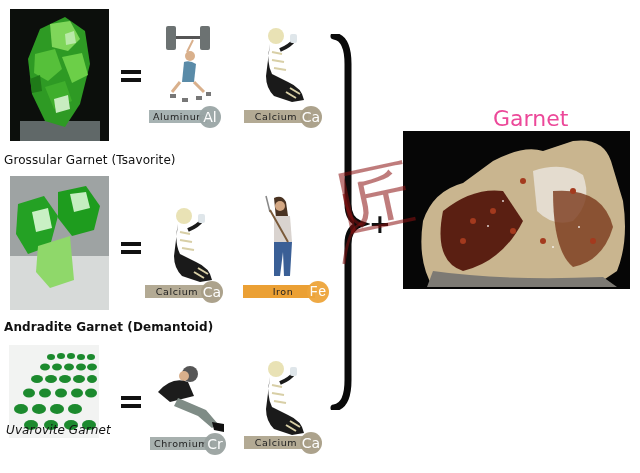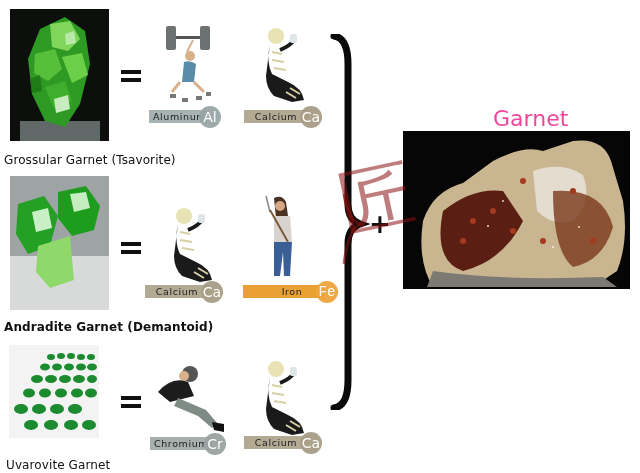--- a/index.html
+++ b/index.html
@@ -107,21 +107,21 @@
   <svg width="70" height="90" viewBox="0 0 70 90">
     <path d="M18 4 L22 20" stroke="#888" stroke-width="1.5"></path>
     <path d="M26 6 Q34 2 38 10 L40 24 L28 26 Z" fill="#4a3322"></path>
     <circle cx="32" cy="14" r="5" fill="#d4a884"></circle>
     <path d="M26 24 L42 24 L44 50 L26 50 Z" fill="#d9d3cf"></path>
     <path d="M26 50 L44 50 L42 84 L36 84 L35 60 L32 84 L26 84 Z" fill="#3a5f96"></path>
     <path d="M22 18 L40 50" stroke="#7a5a3a" stroke-width="2"></path>
   </svg>
 </div>
 <div class="pill" style="left:243px;top:284px;">
-  <div class="bar" style="background:#eba034;width:64px;justify-content:center;padding-left:17px;">Iron</div>
+  <div class="bar" style="background:#eba034;width:64px;justify-content:center;padding-left:8px;">Iron</div>
   <div class="sym" style="background:#eea53a;font-family:Liberation Mono, monospace;">Fe</div>
 </div>
 
 <div class="photo" style="left:9px;top:345px;width:90px;height:93px;background:#f2f3f2;">
   <svg width="90" height="93" viewBox="0 0 90 93" id="gems-svg">
     <g fill="#1c8a2e">
       <ellipse cx="42" cy="12" rx="4" ry="3"></ellipse>
         <ellipse cx="52" cy="11" rx="4" ry="3"></ellipse>
         <ellipse cx="62" cy="11" rx="4" ry="3"></ellipse>
         <ellipse cx="72" cy="12" rx="4" ry="3"></ellipse>
@@ -145,21 +145,21 @@
         <ellipse cx="30" cy="64" rx="7" ry="5"></ellipse>
         <ellipse cx="48" cy="64" rx="7" ry="5"></ellipse>
         <ellipse cx="66" cy="64" rx="7" ry="5"></ellipse>
       <ellipse cx="22" cy="80" rx="7" ry="5"></ellipse>
         <ellipse cx="42" cy="80" rx="7" ry="5"></ellipse>
         <ellipse cx="62" cy="80" rx="7" ry="5"></ellipse>
         <ellipse cx="80" cy="80" rx="7" ry="5"></ellipse>
     </g>
   </svg>
 </div>
-<div class="caption" style="left:6px;top:458px;">Uvarovite Garnet</div>
+<div class="caption" style="left:6px;top:423px;font-style:italic;">Uvarovite Garnet</div>
 <div class="eq" style="left:121px;top:394px;"></div>
 
 <div class="figure" style="left:148px;top:362px;">
   <svg width="84" height="74" viewBox="0 0 84 74">
     <circle cx="42" cy="12" r="8" fill="#555"></circle>
     <circle cx="36" cy="14" r="5" fill="#d9b08c"></circle>
     <path d="M10 30 Q24 14 40 20 L46 34 L22 40 Z" fill="#1c1c1c"></path>
     <path d="M30 36 L58 48 L70 62 L64 66 L50 54 L26 44 Z" fill="#7f8c86"></path>
     <path d="M64 60 L76 62 L76 70 L66 68 Z" fill="#111"></path>
   </svg>

